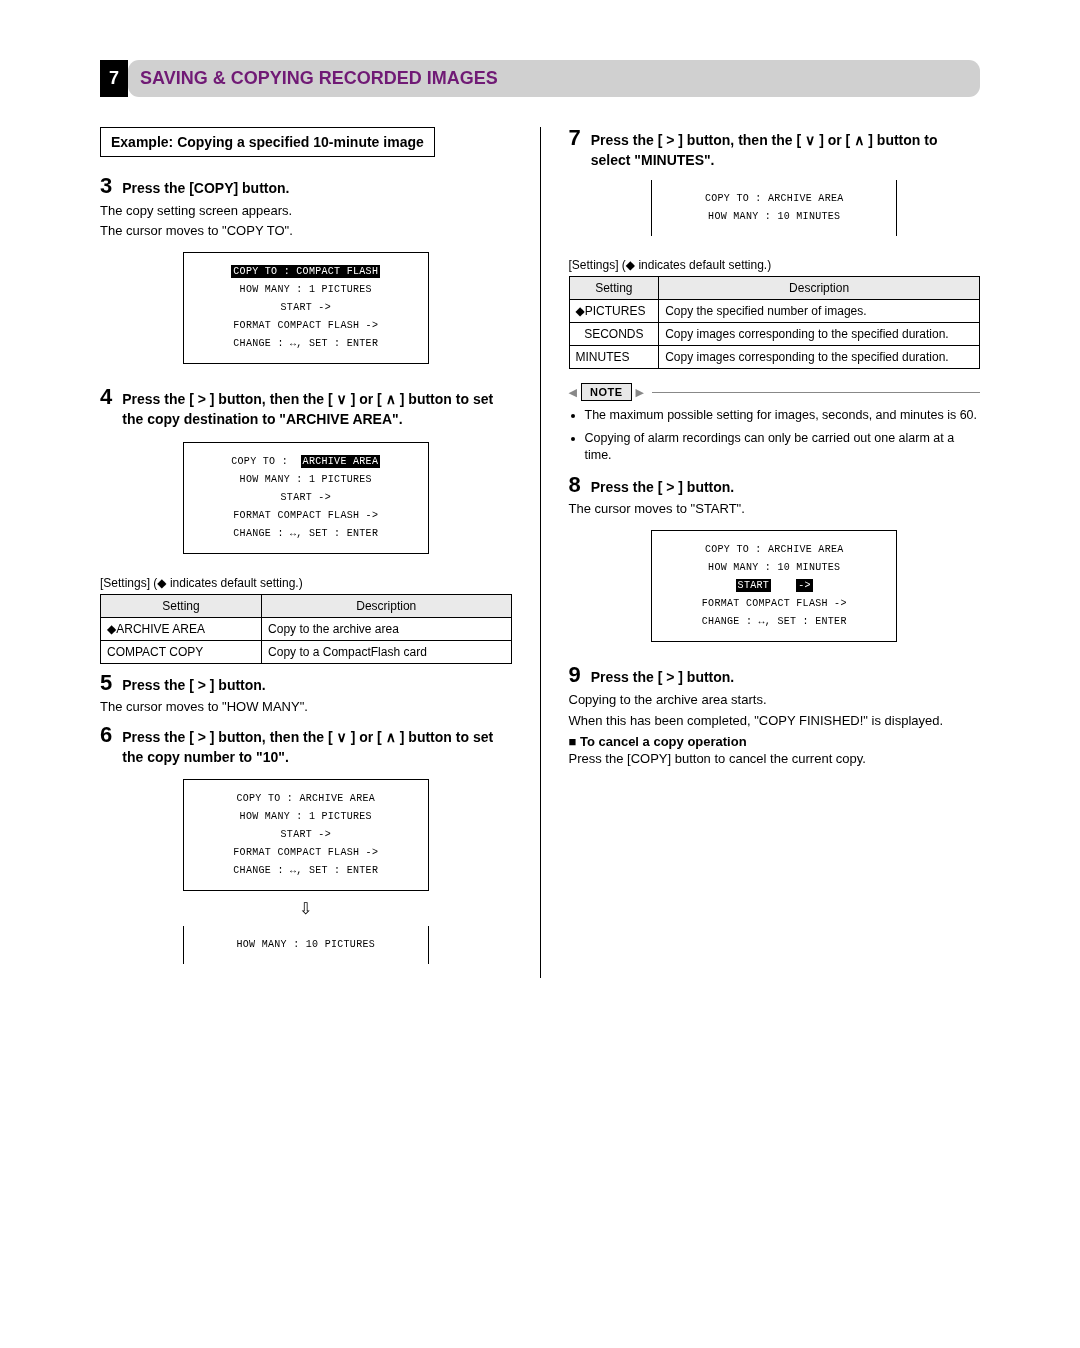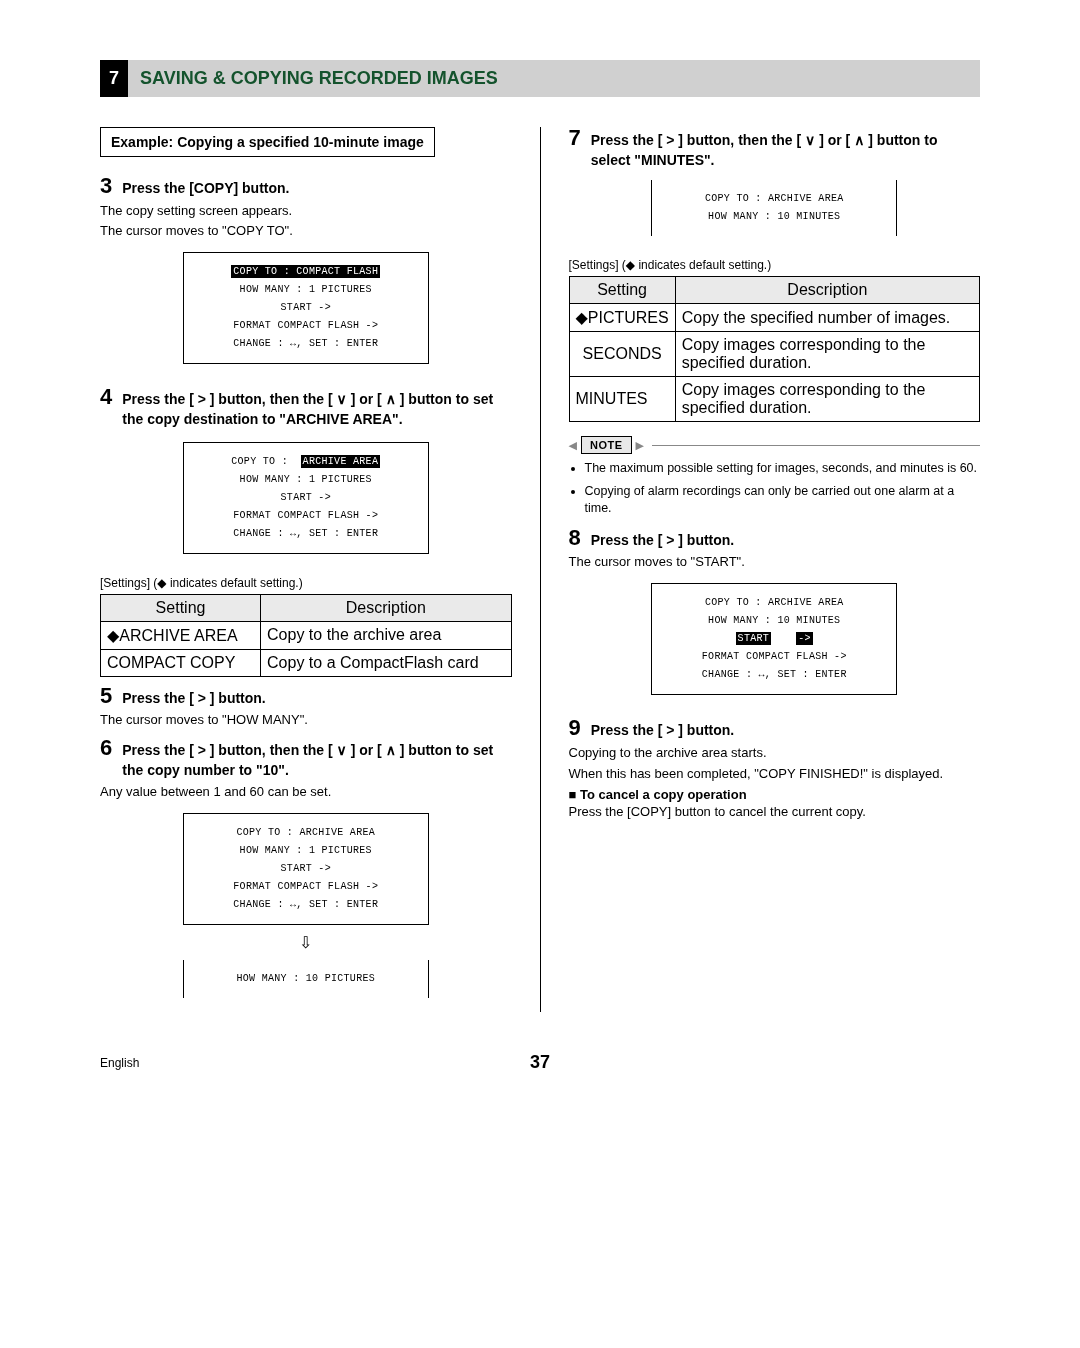--- a/index.html
+++ b/index.html
@@ -26,27 +26,28 @@
     color: #fff;
     font-weight: bold;
     font-size: 18px;
     width: 28px;
     display: flex;
     align-items: center;
     justify-content: center;
   }
   .chapter-title {
     background: #d0d0d0;
-    color: #14532d;
+    color: #701a75;
     font-weight: bold;
     font-size: 18px;
     flex: 1;
     display: flex;
     align-items: center;
     padding: 8px 12px;
+    border-radius: 11px;
   }
   .columns {
     display: flex;
     gap: 28px;
     position: relative;
   }
   .col {
     flex: 1;
     min-width: 0;
   }
@@ -115,21 +116,21 @@
     color: #fff;
     padding: 1px 2px;
   }
   .settings-note {
     font-size: 12px;
     margin: 8px 0 4px 0;
   }
   table.settings {
     border-collapse: collapse;
     width: 100%;
-    font-size: 16px;
+    font-size: 12px;
     margin-bottom: 3px;
   }
   table.settings th, table.settings td {
     border: 1px solid #000;
     padding: 4px 6px;
     text-align: left;
   }
   table.settings th {
     background: #eaeaea;
     text-align: center;
@@ -268,21 +269,20 @@
         <div class="step-num">5</div>
         <div class="step-text">Press the [ &gt; ] button.</div>
       </div>
       <div class="body-text">The cursor moves to "HOW MANY".</div>
 
       
       <div class="step">
         <div class="step-num">6</div>
         <div class="step-text">Press the [ &gt; ] button, then the [ ∨ ] or [ ∧ ] button to set the copy number to "10".</div>
       </div>
-      <div class="body-text">Any value between 1 and 60 can be set.</div>
 
       <div class="center-wrap">
         <div class="osd">
           <div>COPY TO  :  ARCHIVE AREA</div>
           <div>HOW MANY :  1 PICTURES</div>
           <div>START    -&gt;</div>
           <div>FORMAT COMPACT FLASH -&gt;</div>
           <div>CHANGE : ↔,   SET : ENTER</div>
         </div>
       </div>
@@ -366,19 +366,14 @@
       </div>
       <div class="body-text">Copying to the archive area starts.</div>
       <div class="body-text">When this has been completed, "COPY FINISHED!" is displayed.</div>
 
       <div class="cancel-head">To cancel a copy operation</div>
       <div class="cancel-body">Press the [COPY] button to cancel the current copy.</div>
 
     </div>
   </div>
 
-  <div class="footer">
-    <div class="footer-left">English</div>
-    <div class="footer-center">37</div>
-    <div class="footer-right"></div>
-  </div>
 
 </div>
 
 </body></html>

